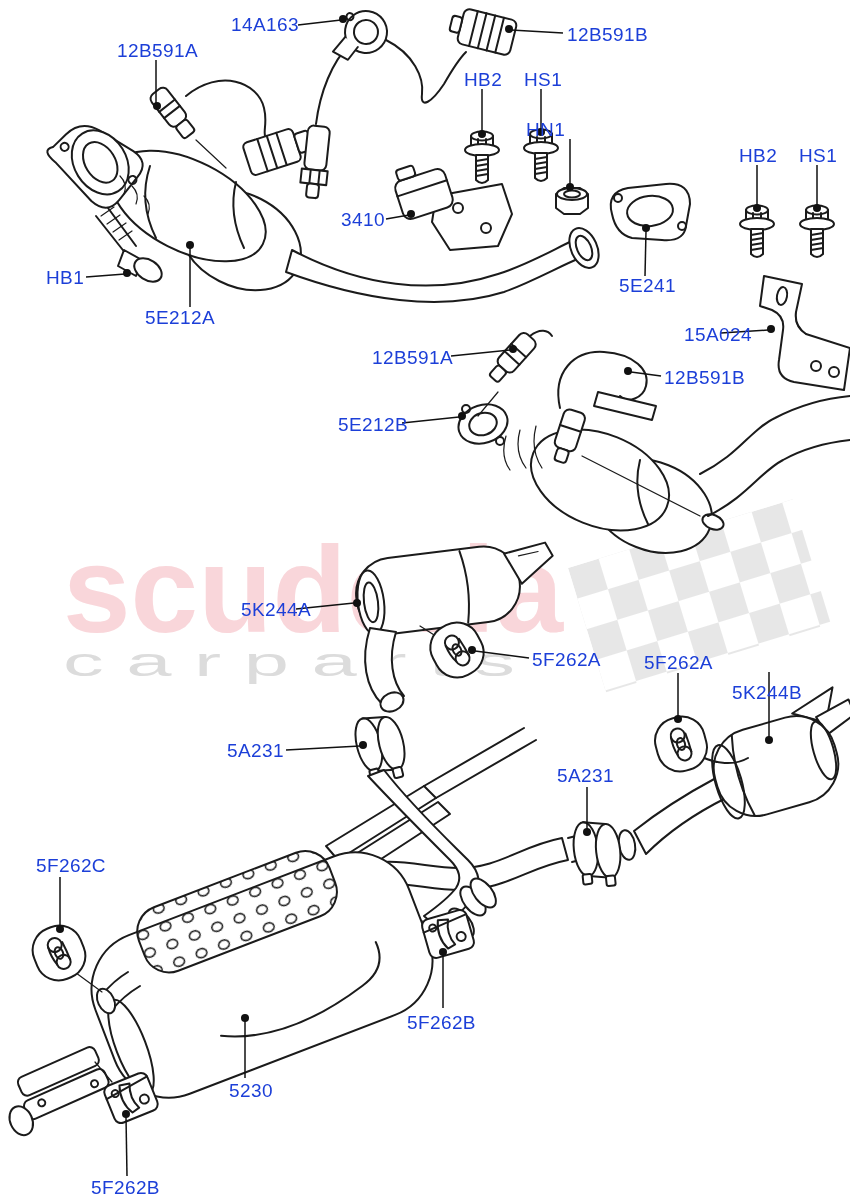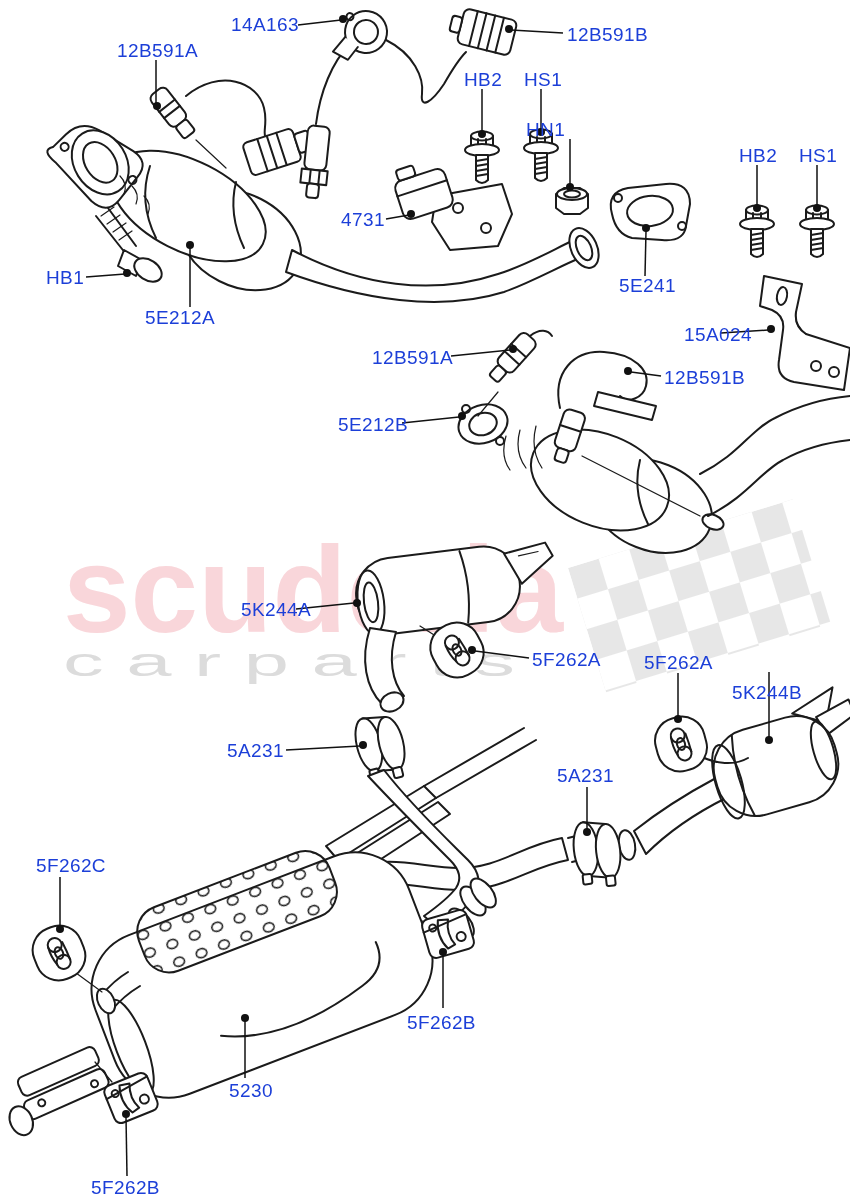--- a/index.html
+++ b/index.html
@@ -380,21 +380,21 @@
 </svg>
 
 <div class="callout" style="left:231px;top:15px">14A163</div>
 <div class="callout" style="left:117px;top:41px">12B591A</div>
 <div class="callout" style="left:567px;top:25px">12B591B</div>
 <div class="callout" style="left:464px;top:70px">HB2</div>
 <div class="callout" style="left:524px;top:70px">HS1</div>
 <div class="callout" style="left:526px;top:120px">HN1</div>
 <div class="callout" style="left:739px;top:146px">HB2</div>
 <div class="callout" style="left:799px;top:146px">HS1</div>
-<div class="callout" style="left:341px;top:210px">4731</div>
+<div class="callout" style="left:341px;top:210px">3410</div>
 <div class="callout" style="left:46px;top:268px">HB1</div>
 <div class="callout" style="left:619px;top:276px">5E241</div>
 <div class="callout" style="left:145px;top:308px">5E212A</div>
 <div class="callout" style="left:684px;top:325px">15A024</div>
 <div class="callout" style="left:372px;top:348px">12B591A</div>
 <div class="callout" style="left:664px;top:368px">12B591B</div>
 <div class="callout" style="left:338px;top:415px">5E212B</div>
 <div class="callout" style="left:241px;top:600px">5K244A</div>
 <div class="callout" style="left:532px;top:650px">5F262A</div>
 <div class="callout" style="left:644px;top:653px">5F262A</div>

